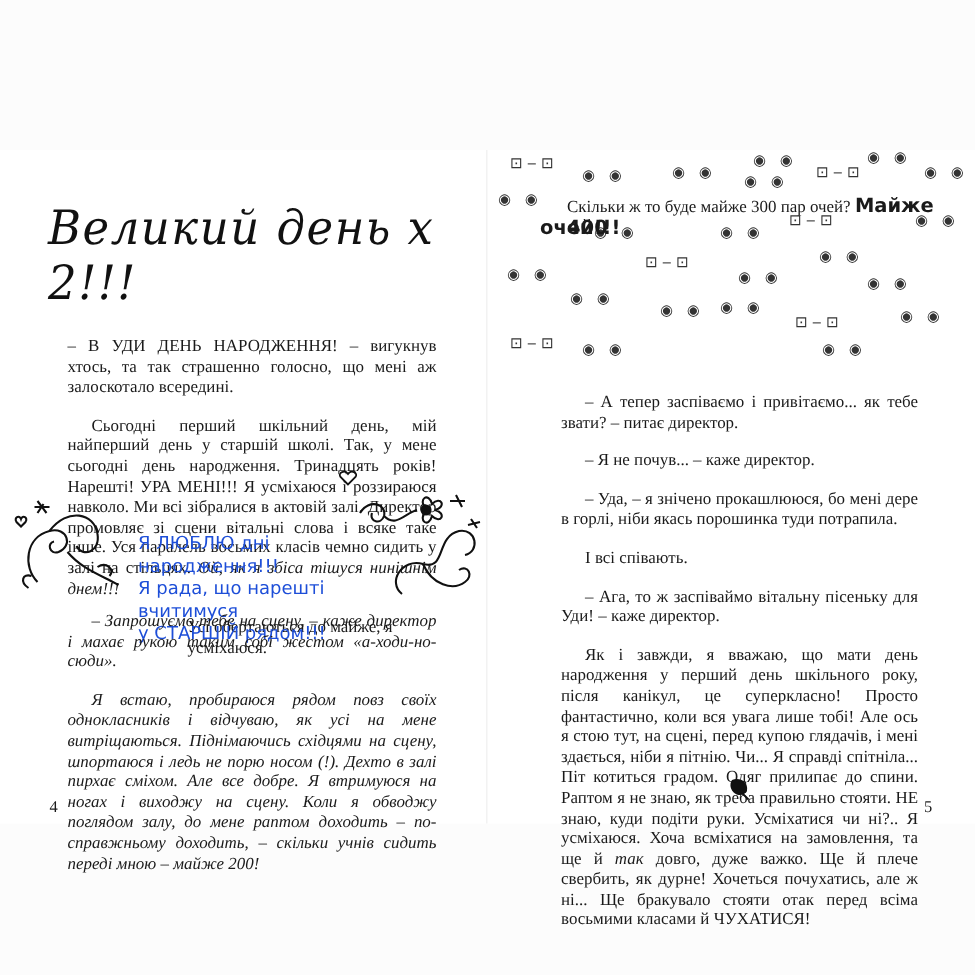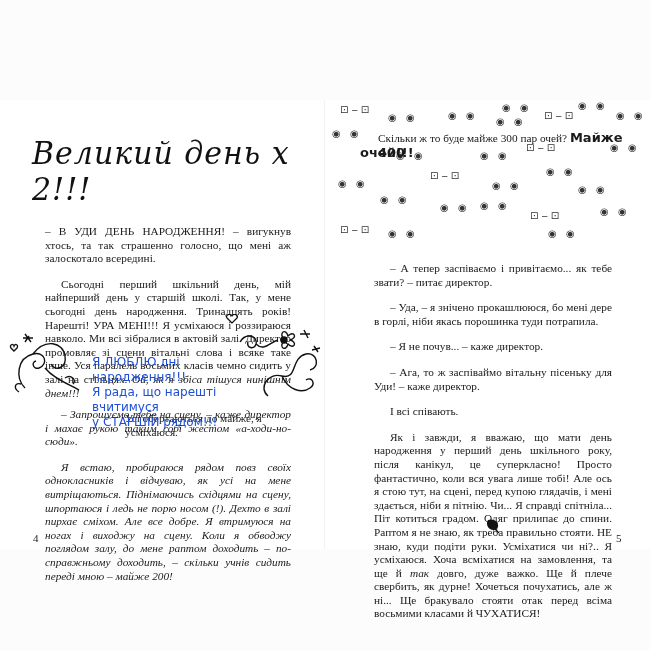--- a/index.html
+++ b/index.html
@@ -126,24 +126,24 @@
     <span class="eye" style="left:218px;top:128px;">◉ ◉</span>
   </div>
 
   <div class="eyes-question">
     <span>Скільки ж то буде майже 300 пар очей?</span> <span class="big">Майже 400</span>
   </div>
   <div class="eyes-shout">очей!!!</div>
 
   <div class="text right-text">
     <p>– А тепер заспіваємо і привітаємо... як тебе звати? – питає директор.</p>
+    <p>– Я не почув... – каже директор.</p>
     <p>– Уда, – я знічено прокашлююся, бо мені дере в горлі, ніби якась порошинка туди потрапила.</p>
-    <p>– Я не почув... – каже директор.</p>
+    <p>І всі співають.</p>
     <p>– Ага, то ж заспіваймо вітальну пісеньку для Уди! – каже директор.</p>
-    <p>І всі співають.</p>
     <p><span>Як і завжди, я вважаю, що мати день народження у перший день шкільного року, після канікул, це суперкласно! Просто фантастично, коли вся увага лише тобі! Але ось я стою тут, на сцені, перед купою глядачів, і мені здається, ніби я пітнію. Чи... Я справді спітніла... Піт котиться градом. Одяг прилипає до спини. Раптом я не знаю, як треба правильно стояти. НЕ знаю, куди подіти руки. Усміхатися чи ні?.. Я усміхаюся. Хоча всміхатися на замовлення, та ще й</span> <em>так</em><span> довго, дуже важко. Ще й плече свербить, як дурне! Хочеться почухатись, але ж ні... Ще бракувало стояти отак перед всіма восьмими класами й ЧУХАТИСЯ!</span></p>
   </div>
 
   <div class="leaf-icon">
     <svg width="16" height="16" viewBox="0 0 16 16">
         <path d="M3 2 C8 0 14 3 13 9 C12 12 8 13 5 11 C2 9 1 5 3 2 Z" fill="#111"></path>
         <path d="M10 11 L14 15" stroke="#111" stroke-width="1.2"></path>
       </svg>
   </div>
 

